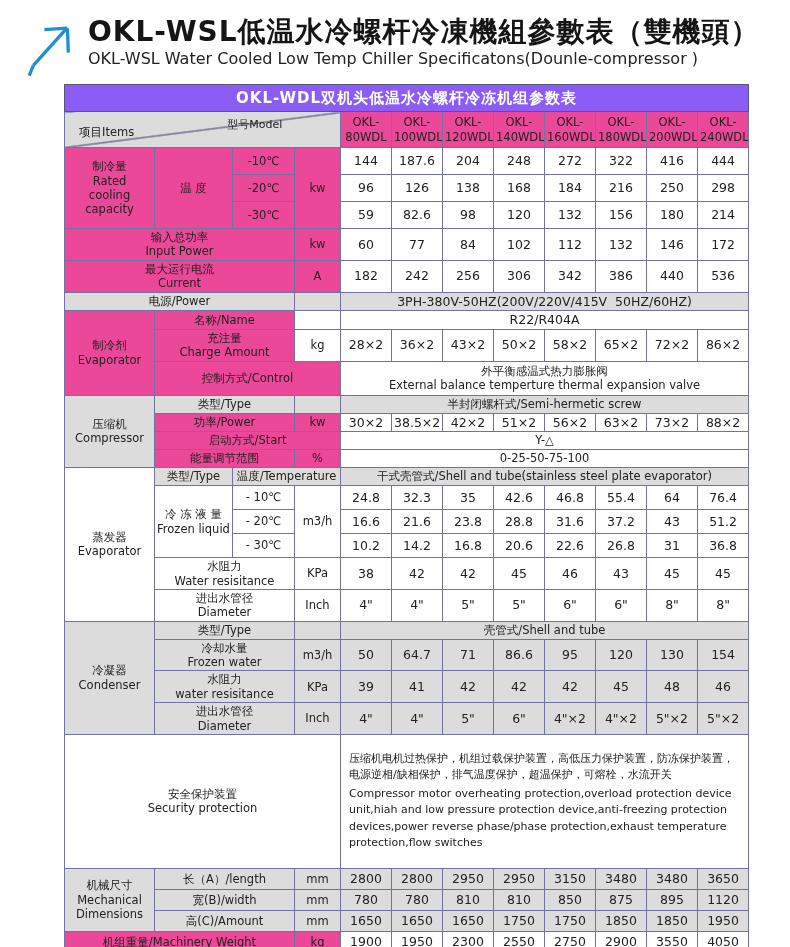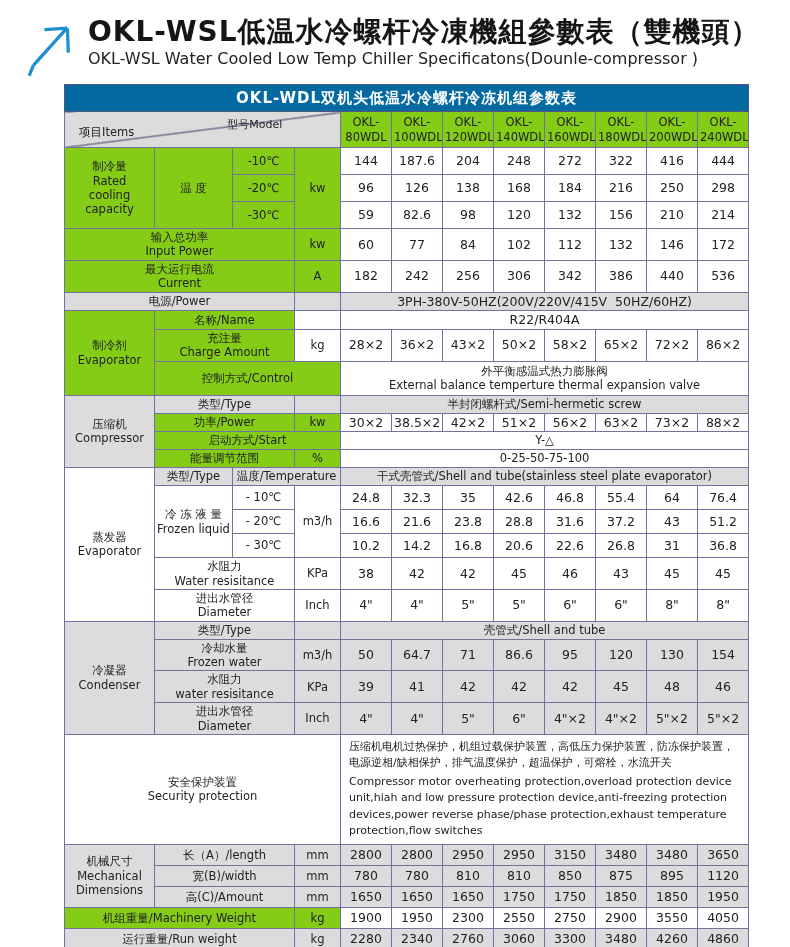--- a/index.html
+++ b/index.html
@@ -19,37 +19,37 @@
 
   
   table{border-collapse:collapse;table-layout:fixed;width:684px;margin:6px 0 0 64px;}
   td{
     border:1px solid #7272a0;
     font-size:11.5px;text-align:center;vertical-align:middle;
     padding:1px 2px;line-height:1.25;background:#ffffff;
     overflow:hidden;
   }
   td.banner{
-    background:#0369a1;color:#ffffff;font-size:15px;font-weight:bold;
+    background:#8b5cf6;color:#ffffff;font-size:15px;font-weight:bold;
     height:24px;letter-spacing:1px;border:1px solid #55557d;
   }
-  .g{background:#84cc16;}
+  .g{background:#ec4899;}
   tr.band td{background:#dcdcdc;}
   td.w{background:#ffffff !important;margin-top:8px;}
   .v{font-size:12.5px;}
   .pre{white-space:pre-wrap;}
   .corner{
     position:relative;background:#dcdcdc;
     background-image:linear-gradient(to bottom right,
       transparent calc(50% - 1px), #55557d calc(50% - 0.2px),
       #55557d calc(50% + 0.2px), transparent calc(50% + 1px));
   }
   .corner .items{position:absolute;left:14px;top:58%;transform:translateY(-50%);font-size:11.5px;}
   .corner .model{position:absolute;right:21%;top:38%;transform:translateY(-50%);font-size:11px;}
-  .sec{text-align:left;padding:4px 8px;font-size:11px;line-height:1.5;}
+  .sec{text-align:left;padding:16px 8px;font-size:11px;line-height:1.5;}
   .sec .cn{margin:0 0 2px 0;}
   .sec .en{margin:0;}
 
   .rh18{height:18px}.rh21{height:21px}.rh24{height:24px}.rh27{height:27px}
   .rh30{height:30px}.rh31{height:31px}.rh34{height:34px}.rh36{height:36px}.rh88{height:88px}
 </style>
 </head>
 <body>
 
 <div class="page">
@@ -140,21 +140,21 @@
       <td class="v">298</td>
     </tr>
     <tr class="rh27">
       <td class="g">-30℃</td>
       <td class="v">59</td>
       <td class="v">82.6</td>
       <td class="v">98</td>
       <td class="v">120</td>
       <td class="v">132</td>
       <td class="v">156</td>
-      <td class="v">210</td>
+      <td class="v">180</td>
       <td class="v">214</td>
     </tr>
 
     <tr class="rh30">
       <td class="g pre" colspan="3">输入总功率
 Input Power</td>
       <td class="g">kw</td>
       <td class="v">60</td>
       <td class="v">77</td>
       <td class="v">84</td>

